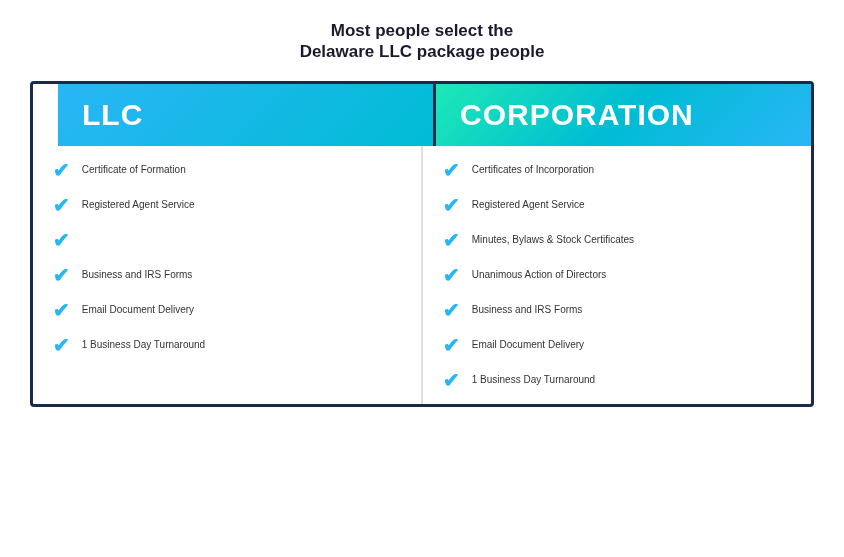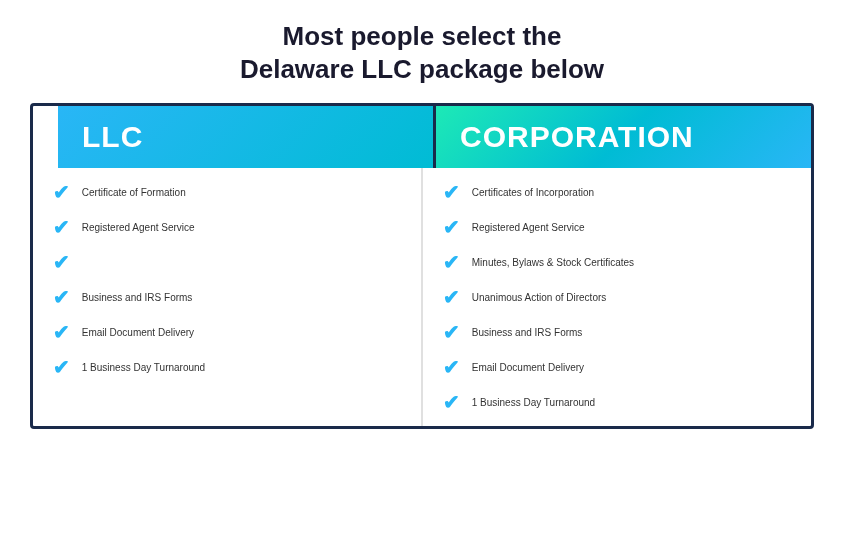--- a/index.html
+++ b/index.html
@@ -20,21 +20,21 @@
       width: 844px;
       height: 557px;
       padding: 20px 30px 20px 30px;
       display: flex;
       flex-direction: column;
       align-items: center;
     }
 
     .headline {
       text-align: center;
-      font-size: 26px;
+      font-size: 17px;
       font-weight: 900;
       color: #1a1a2e;
       line-height: 1.25;
       margin-bottom: 18px;
     }
 
     .comparison-container {
       width: 100%;
       border: 3px solid #1a2a4a;
       border-radius: 4px;
@@ -108,21 +108,21 @@
       color: #333333;
     }
   </style>
 </head>
 <body>
 
 <div class="page-wrapper">
 
   <h1 class="headline">
     <span>Most people select the</span><br>
-    <span>Delaware LLC package below</span>
+    <span>Delaware LLC package people</span>
   </h1>
 
   <div class="comparison-container">
     <div class="header-row">
       <div class="header-llc">
         <span>LLC</span>
       </div>
       <div class="header-corp">
         <span>CORPORATION</span>
       </div>

